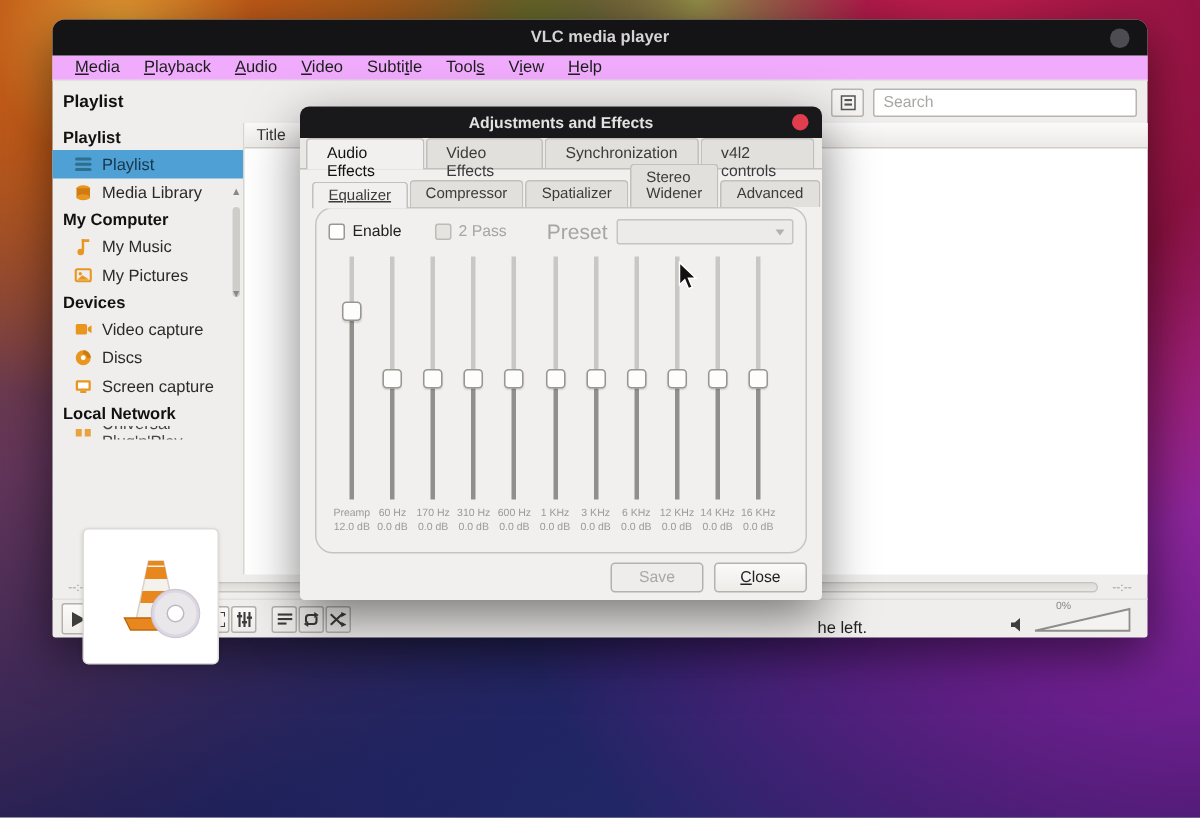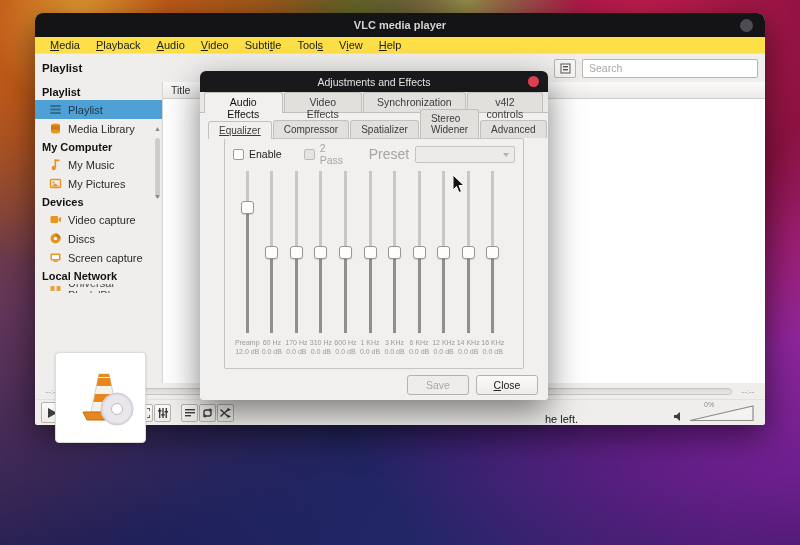--- a/index.html
+++ b/index.html
@@ -19,21 +19,21 @@
   }
   
   .window { position:absolute; left:35px; top:13px; width:730px; height:412px;
     background:#efeeec; border-radius:8px 8px 2px 2px;
     box-shadow:0 10px 34px rgba(0,0,0,.55); display:flex; flex-direction:column; }
   .titlebar { height:24px; background:#141417; border-radius:8px 8px 0 0;
     display:flex; align-items:center; justify-content:center; position:relative; flex:none; }
   .titlebar .title { color:#d6d4d2; font-size:11px; font-weight:bold; }
   .win-close { position:absolute; right:12px; top:6px; width:13px; height:13px;
     border-radius:50%; background:#4c4c52; }
-  .menubar { height:17px; background:#fde047; display:flex; align-items:center;
+  .menubar { height:17px; background:#f0abfc; display:flex; align-items:center;
     padding-left:8px; gap:2px; flex:none; border-bottom:1px solid #e3e1de; }
   .menubar .mitem { font-size:11px; color:#1d1d1d; padding:1px 7px; cursor:default; }
   .menubar .mitem u { text-decoration:underline; }
   .headerrow { height:28px; display:flex; align-items:center; padding:0 7px; flex:none; }
   .section-caption { font-size:11.5px; font-weight:bold; color:#111; }
   .headerrow .spacer { flex:1; }
   .view-btn { width:22px; height:19px; background:#f6f5f3; border:1px solid #b8b5b0;
     border-radius:2px; display:flex; align-items:center; justify-content:center; margin-right:6px; }
   .search-input { width:176px; height:19px; border:1px solid #b8b5b0; border-radius:2px;
     background:#fff; font-size:10.5px; padding:0 6px; color:#444;
@@ -77,34 +77,34 @@
   .tbtn.play { width:22px; height:21px; }
   .ctrl-spacer { flex:1; }
   .volume { display:flex; align-items:flex-end; gap:6px; padding-right:4px; position:relative; }
   .vol-label { position:absolute; left:30px; top:-3px; font-size:7px; color:#8b8985; }
   
   .dialog { position:absolute; left:200px; top:71px; width:348px; height:329px;
     background:#f1f0ee; border-radius:6px 6px 3px 3px; box-shadow:0 12px 34px rgba(0,0,0,.5);
     display:flex; flex-direction:column; }
   .dlg-titlebar { height:21px; background:#19191c; border-radius:6px 6px 0 0; flex:none;
     display:flex; align-items:center; justify-content:center; position:relative; }
-  .dlg-titlebar .title { color:#e4e2e0; font-size:10.5px; font-weight:normal; }
+  .dlg-titlebar .title { color:#e4e2e0; font-size:10.5px; font-weight:bold; }
   .dlg-close { position:absolute; right:9px; top:5px; width:11px; height:11px;
     border-radius:50%; background:#e03e4e; }
   .tabbar { display:flex; align-items:flex-end; height:21px; padding:0 4px; flex:none;
     border-bottom:1px solid #c2c0bc; background:#eae8e5; }
   .tab { font-size:10.5px; color:#3b3b3b; padding:3px 13px 3px; border:1px solid #c2c0bc;
-    border-bottom:none; background:#e2e0dd; margin-right:1px; border-radius:3px 3px 0 0; height:20px;text-align:center; }
+    border-bottom:none; background:#e2e0dd; margin-right:1px; border-radius:3px 3px 0 0; height:20px; }
   .tab.active { background:#f1f0ee; color:#111; position:relative; top:1px; height:21px; }
   .subtabbar { display:flex; align-items:flex-end; height:20px; padding:0 8px; flex:none;
     margin-top:5px; }
   .subtab { font-size:10px; color:#3b3b3b; padding:3px 10px; border:1px solid #c2c0bc;
     border-bottom:none; background:#e2e0dd; margin-right:1px; border-radius:3px 3px 0 0; }
   .subtab.active { background:#f1f0ee; position:relative; top:1px;text-decoration:underline; }
-  .groupbox { margin:0 24px; border:1px solid #c6c4c0; border-radius:2px; flex:1;
+  .groupbox { margin:0 10px; border:1px solid #c6c4c0; border-radius:12px; flex:1;
     padding:6px 8px 2px; display:flex; flex-direction:column; }
   .optsrow { display:flex; align-items:center; height:18px; flex:none; font-size:10.5px; }
   .cb { width:11px; height:11px; border:1px solid #9a9895; background:#fff; border-radius:2px;
     margin-right:5px; flex:none; }
   .cb.disabled { background:#e6e4e1; border-color:#bdbbb7; }
   .optsrow .lbl { color:#222; margin-right:22px; }
   .optsrow .lbl.disabled, .preset-lbl { color:#a7a5a1; }
   .preset-lbl { margin-left:auto; margin-right:6px; font-size:14px; }
   .preset-dd { width:118px; height:17px; border:1px solid #c6c4c0; background:#ecebe9;
     border-radius:2px; position:relative; }

